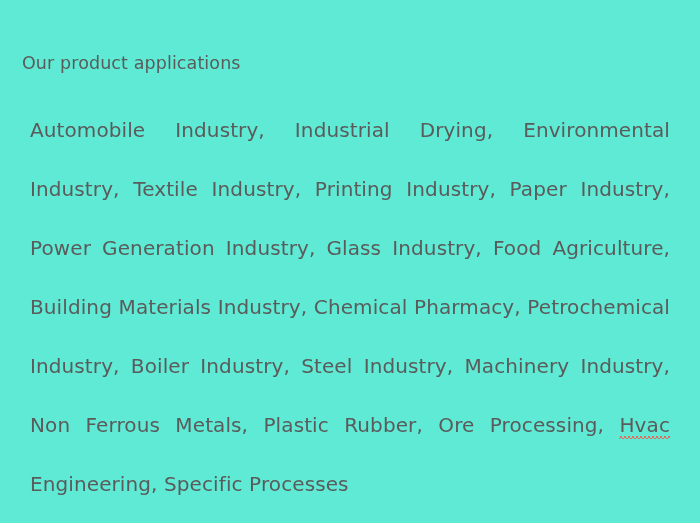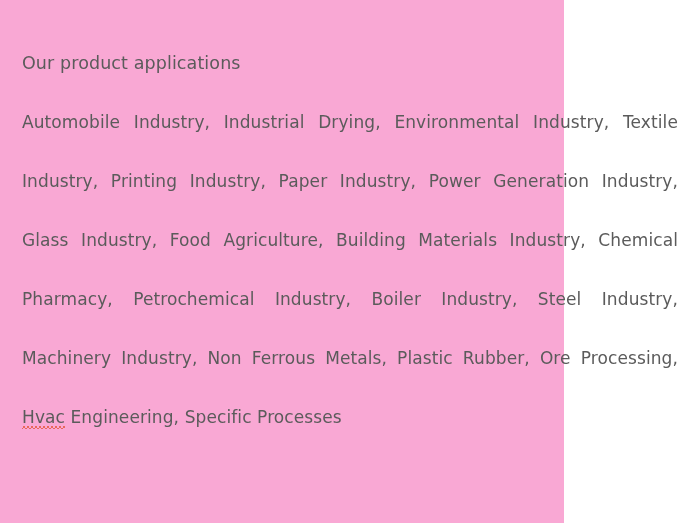--- a/index.html
+++ b/index.html
@@ -10,23 +10,23 @@
   }
   body {
     width: 700px;
     height: 523px;
     overflow: hidden;
     font-family: "DejaVu Sans", sans-serif;
   }
 
   #page {
     position: relative;
-    width: 564px;
+    width: 700px;
     height: 523px;
-    background: #f9a8d4;
+    background: #5eead4;
   }
 
   .content-block {
     position: absolute;
     left: 22px;
     top: 34px;
     width: 656px;
   }
 
   .heading-line {
@@ -35,27 +35,27 @@
     line-height: 59px;
     color: #5b5b5b;
     letter-spacing: 0.1px;
     white-space: nowrap;
     margin: 0;
     padding: 0;
   }
 
   .body-para {
     font-family: "DejaVu Sans", sans-serif;
-    font-size: 17px;
+    font-size: 20px;
     line-height: 59px;
     color: #5b5b5b;
     letter-spacing: 0.1px;
     text-align: justify;
     text-justify: inter-word;
-    margin: 0;
+    margin: 8px;
     padding: 0;
     
   }
 
   
 
   .misspelled {
     position: relative;
     display: inline;
     color: #5b5b5b;

